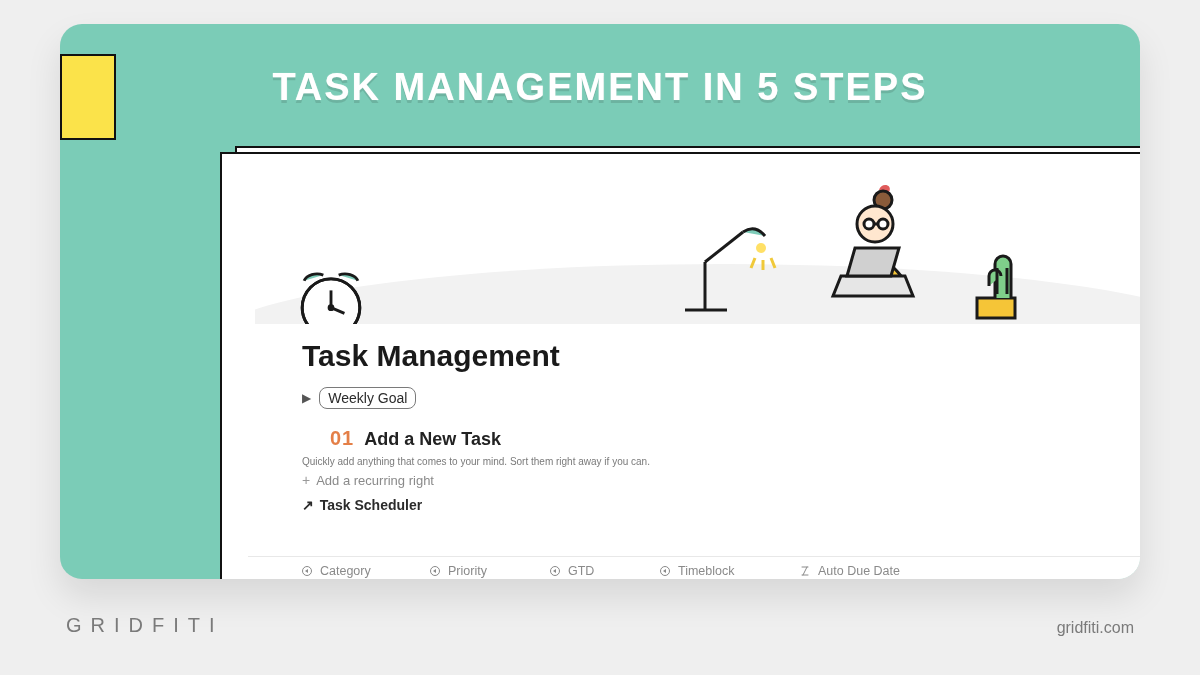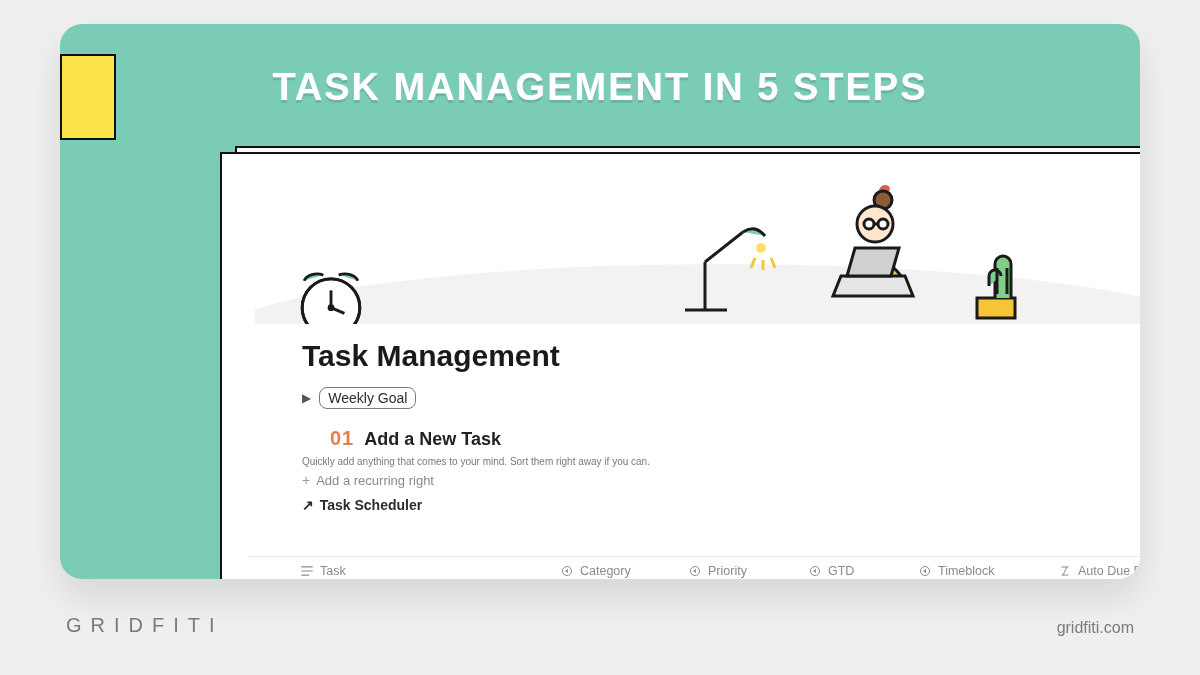--- a/index.html
+++ b/index.html
@@ -153,28 +153,20 @@
           <span>Add a recurring right</span>
         </div>
         <br>
         <div class="link-row">
           <span class="link-glyph">↗</span>
           <span>Task Scheduler</span>
         </div>
       </div>
 
       <div class="tbl">
-        <div class="tbl-col task-col">
-          <span class="ico">
-            <svg width="14" height="14" viewBox="0 0 24 24">
-                <path d="M3 5h18M3 12h18M3 19h12" stroke="#8a8a8a" stroke-width="2" fill="none" stroke-linecap="round"></path>
-              </svg>
-          </span>
-          <span>Task</span>
-        </div>
         <div class="tbl-col cat-col">
           <span class="ico">
             <svg width="12" height="12" viewBox="0 0 24 24">
                 <circle cx="12" cy="12" r="9" stroke="#8a8a8a" stroke-width="2" fill="none"></circle>
                 <path d="M8 12l6-4v8z" fill="#8a8a8a"></path>
               </svg>
           </span>
           <span>Category</span>
         </div>
         <div class="tbl-col prio-col">

